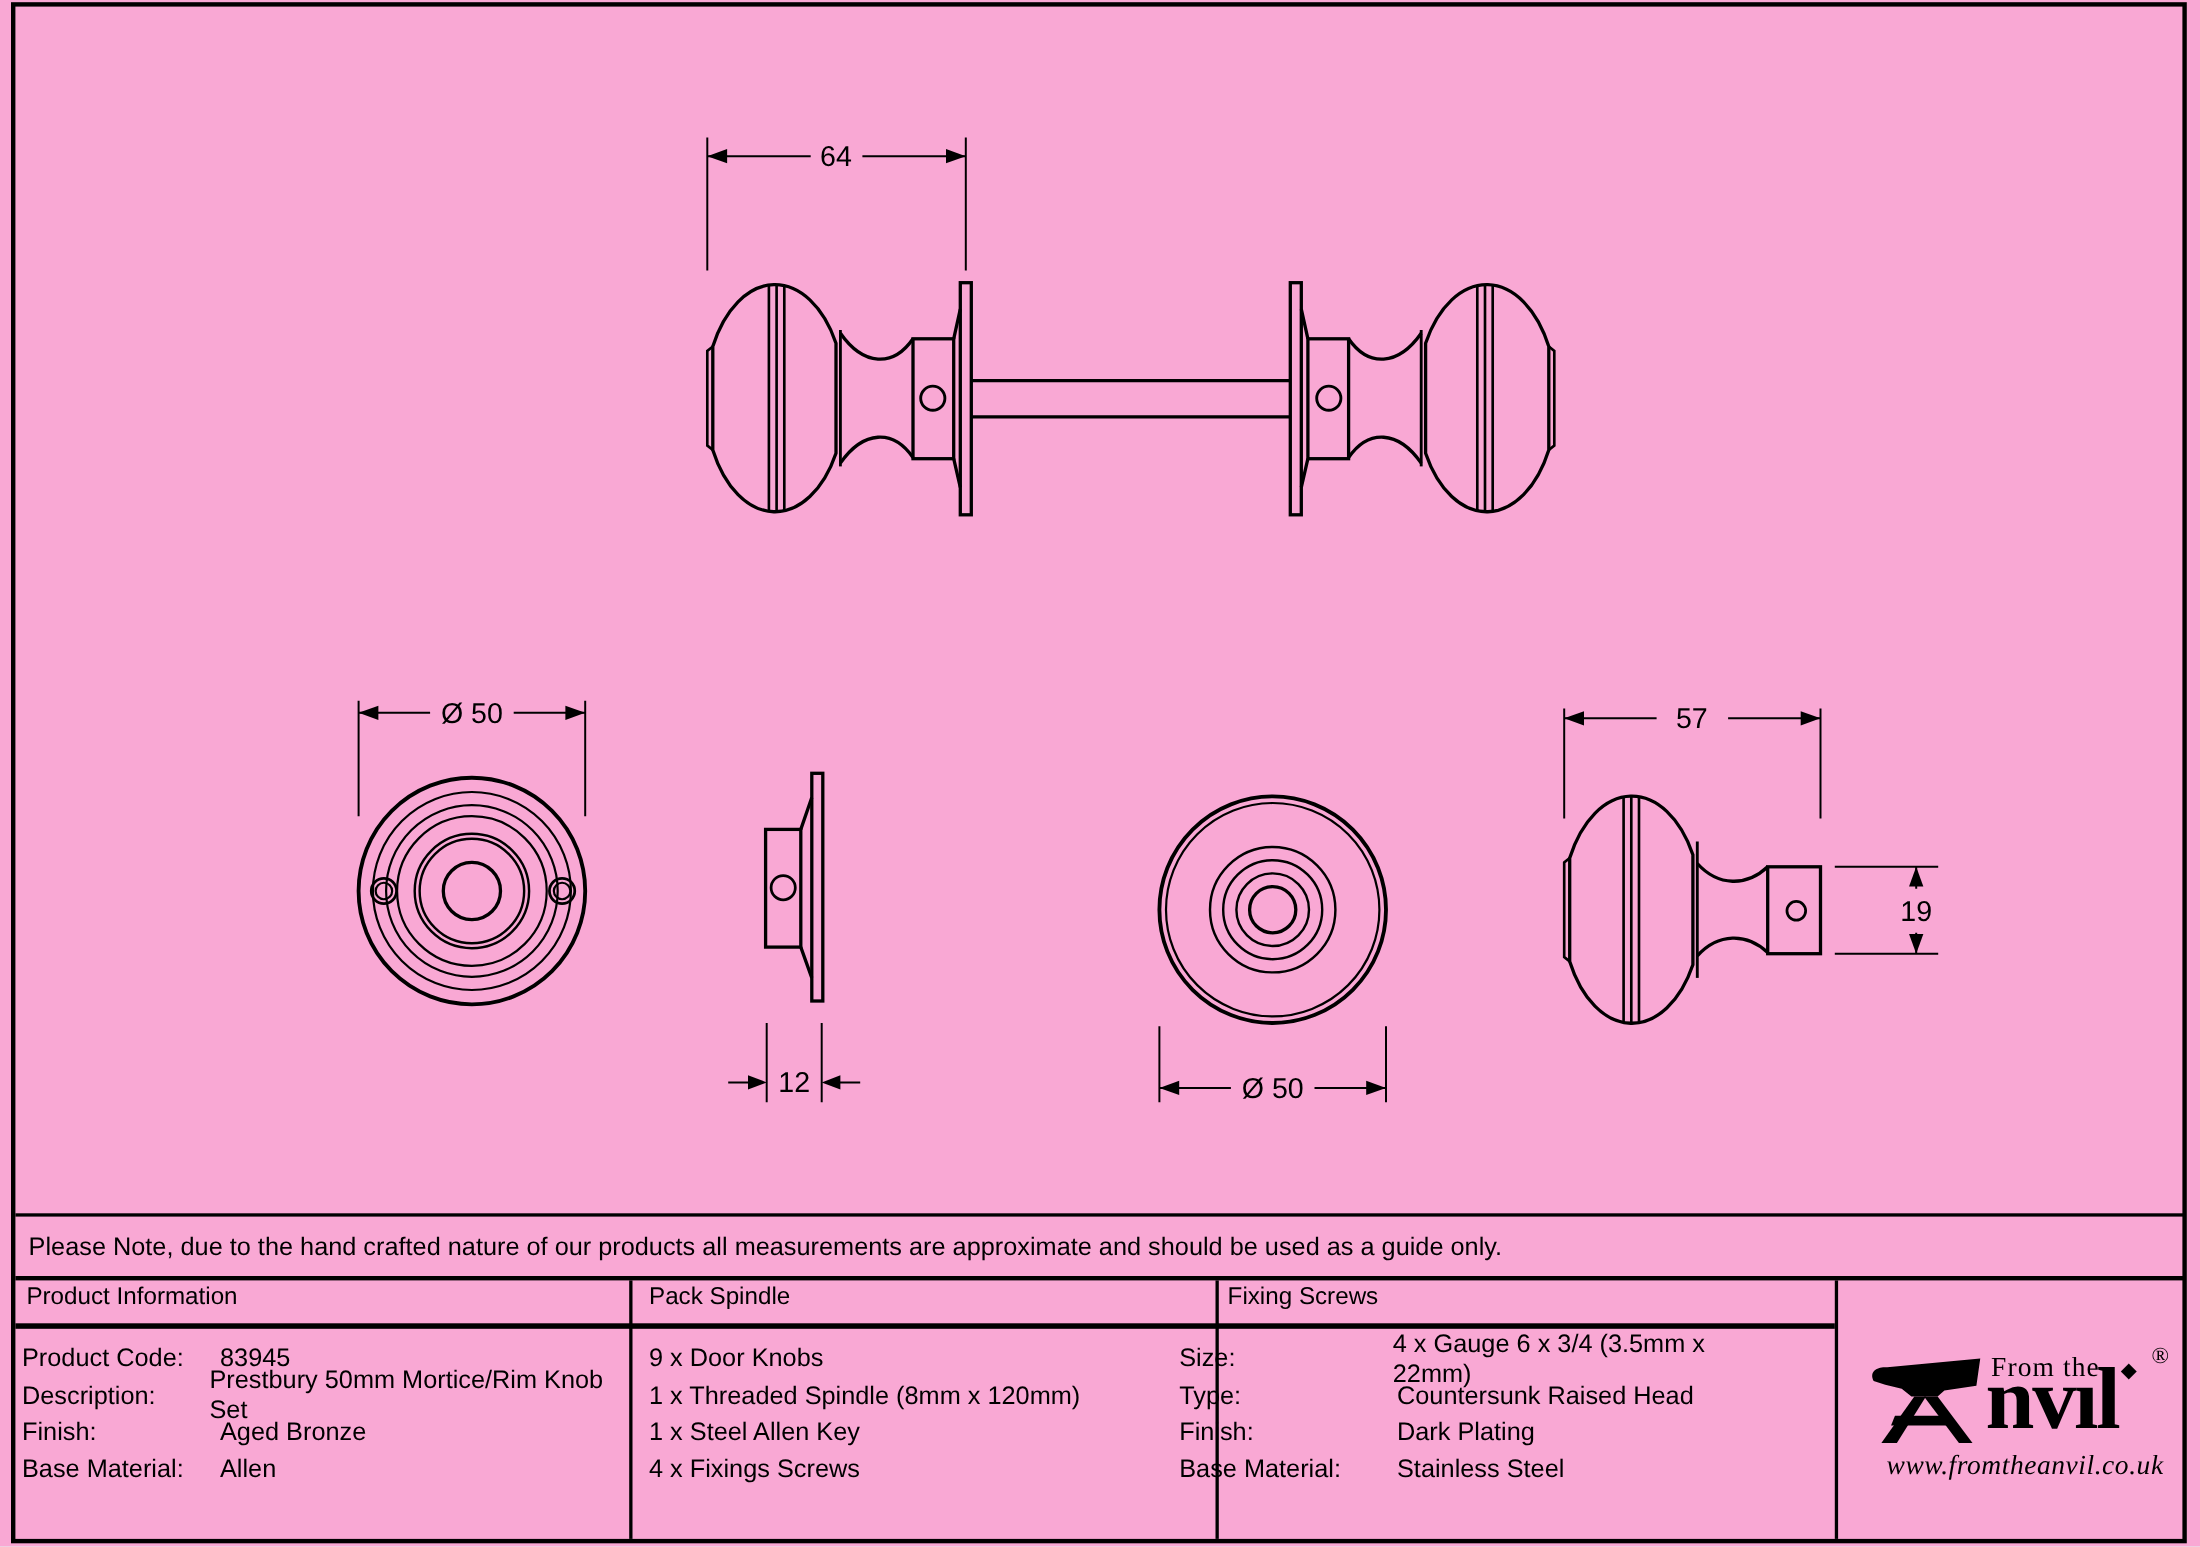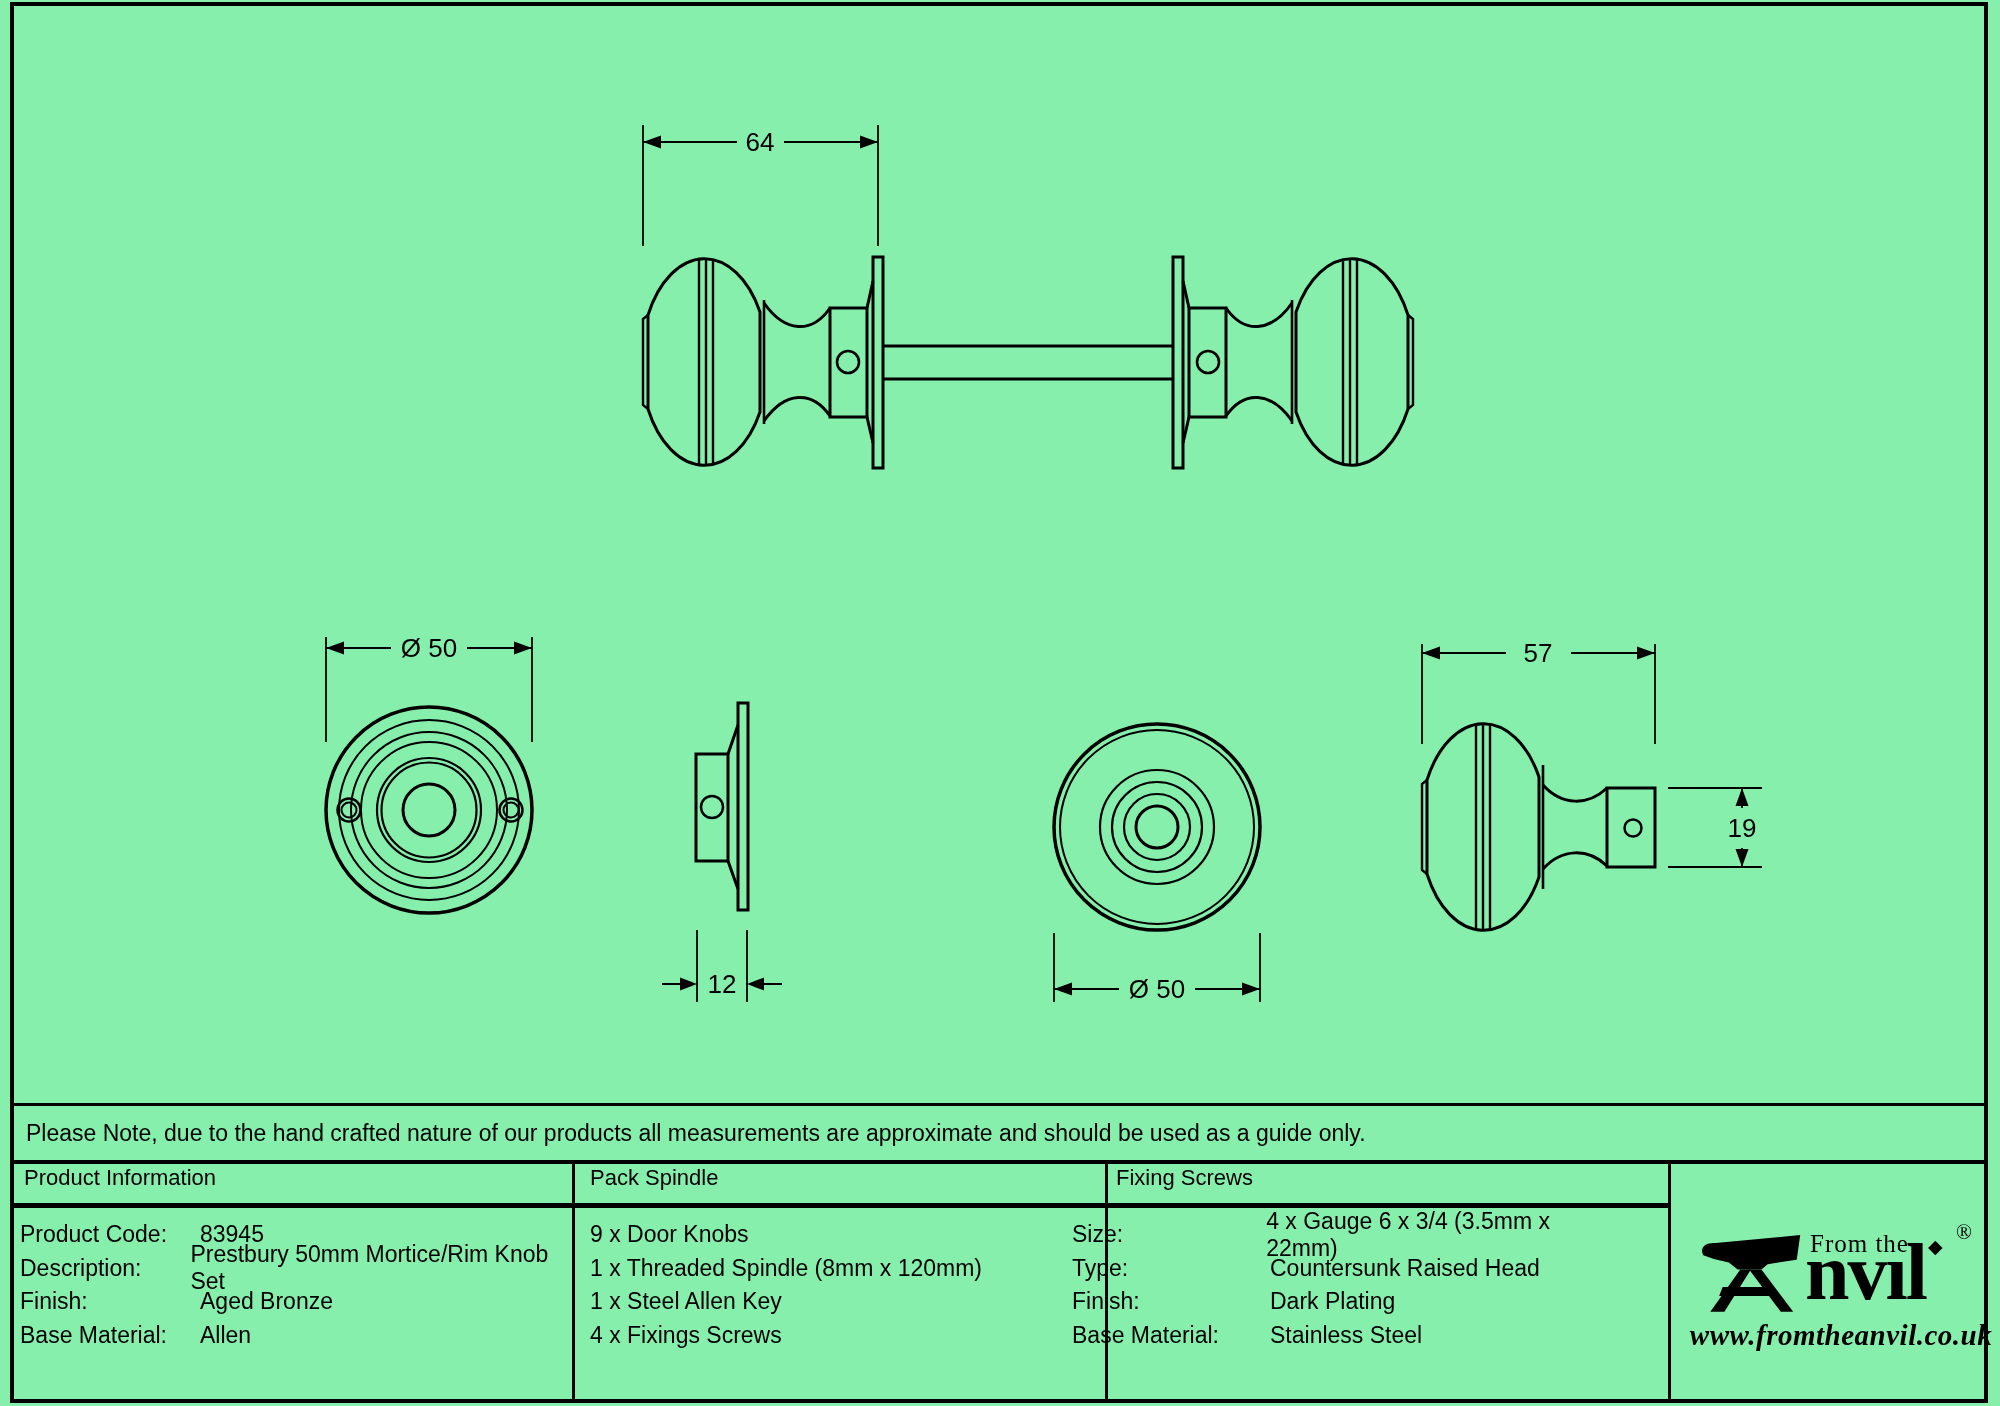--- a/index.html
+++ b/index.html
@@ -1,16 +1,16 @@
 <!DOCTYPE html>
 <html><head>
 <meta charset="utf-8">
 <style>
   html,body{margin:0;padding:0;background:#e8e8e8;}
-  .page{position:relative;width:2000px;height:1406px;background:#86efac;overflow:hidden;
+  .page{position:relative;width:2000px;height:1406px;background:#f9a8d4;overflow:hidden;
         font-family:"Liberation Sans","DejaVu Sans",sans-serif;color:#000;}
   .border-frame{position:absolute;left:10px;top:2px;width:1978px;height:1401px;
         border:4px solid #000;box-sizing:border-box;}
   svg{position:absolute;}
   .drawing{left:0;top:0;}
   .drawing path,.drawing rect,.drawing circle,.drawing line{vector-effect:none;}
   .dim-text{font-family:"Liberation Sans","DejaVu Sans",sans-serif;font-size:26px;fill:#000;}
   
   .hline,.vline{position:absolute;background:#000;}
   
@@ -25,21 +25,21 @@
   
   .logo{position:absolute;left:1692px;top:1222px;width:296px;height:140px;
         font-family:"Liberation Serif","DejaVu Serif",serif;}
   .anvil-mark{position:absolute;left:6px;top:10px;width:104px;height:82px;}
   .brand{position:absolute;left:100px;top:10px;font-size:80px;line-height:80px;
          letter-spacing:-2px;font-weight:bold;margin-left:13px;}
   .from-the{position:absolute;left:118px;top:8px;font-size:25px;letter-spacing:1px;}
   .diamond{position:absolute;left:236px;top:13px;font-size:19px;}
   .reg{position:absolute;left:264px;top:-2px;font-size:21px;}
   .logo-url{position:absolute;left:-6px;top:97px;width:310px;text-align:center;
-         font-style:italic;font-weight:bold;font-size:29px;letter-spacing:0.5px;}
+         font-style:italic;font-weight:normal;font-size:25px;letter-spacing:0.5px;}
 </style>
 </head>
 <body>
 
 <div class="page">
   <div class="border-frame"></div>
 
   <svg class="drawing" width="2000" height="1103" viewBox="0 0 2000 1103">
     <g fill="none" stroke="#000">
 

